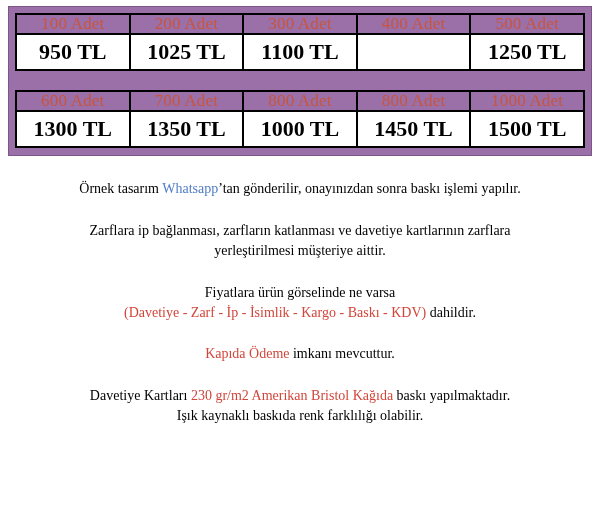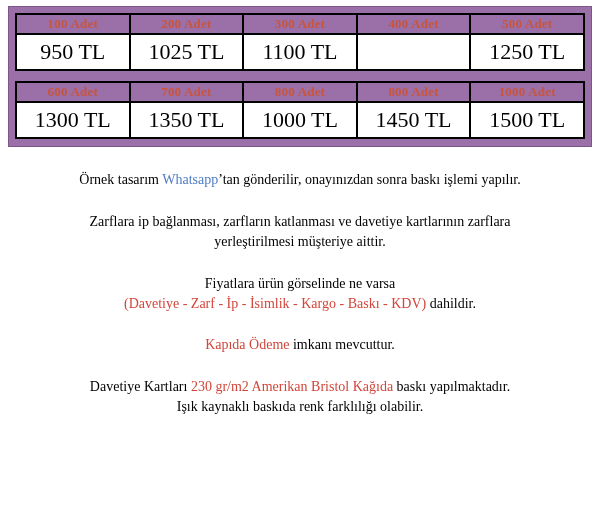--- a/index.html
+++ b/index.html
@@ -25,46 +25,46 @@
     margin: 6px 8px 0 8px;
     background: #9b6fa8;
     border: 1px solid #7d5589;
     padding: 6px 6px 7px 6px;
   }
   .price-row {
     display: flex;
     width: 100%;
   }
   .price-row + .price-row {
-    margin-top: 10px;
+    margin-top: 19px;
   }
   .price-cell {
     flex: 1 1 0;
     background: #ffffff;
     border: 2px solid #000000;
     box-sizing: border-box;
     text-align: center;
   }
   .price-cell + .price-cell {
     border-left: none;
   }
   .qty {
     background: #9b6fa8;
     color: #c8553d;
-    font-size: 13px;
+    font-size: 17px;
     line-height: 18px;
-    font-weight: bold;
+    font-weight: normal;
     font-family: "Liberation Serif", serif;
     border-bottom: 2px solid #000000;
     letter-spacing: 0.2px;
   }
   .amount {
     font-size: 22px;
     line-height: 34px;
-    font-weight: normal;
+    font-weight: bold;
     font-family: "Liberation Serif", serif;
     color: #000000;
   }
 
   
   .notes {
     margin-top: 23px;
     padding: 0 10px;
     text-align: center;
     font-size: 14px;

